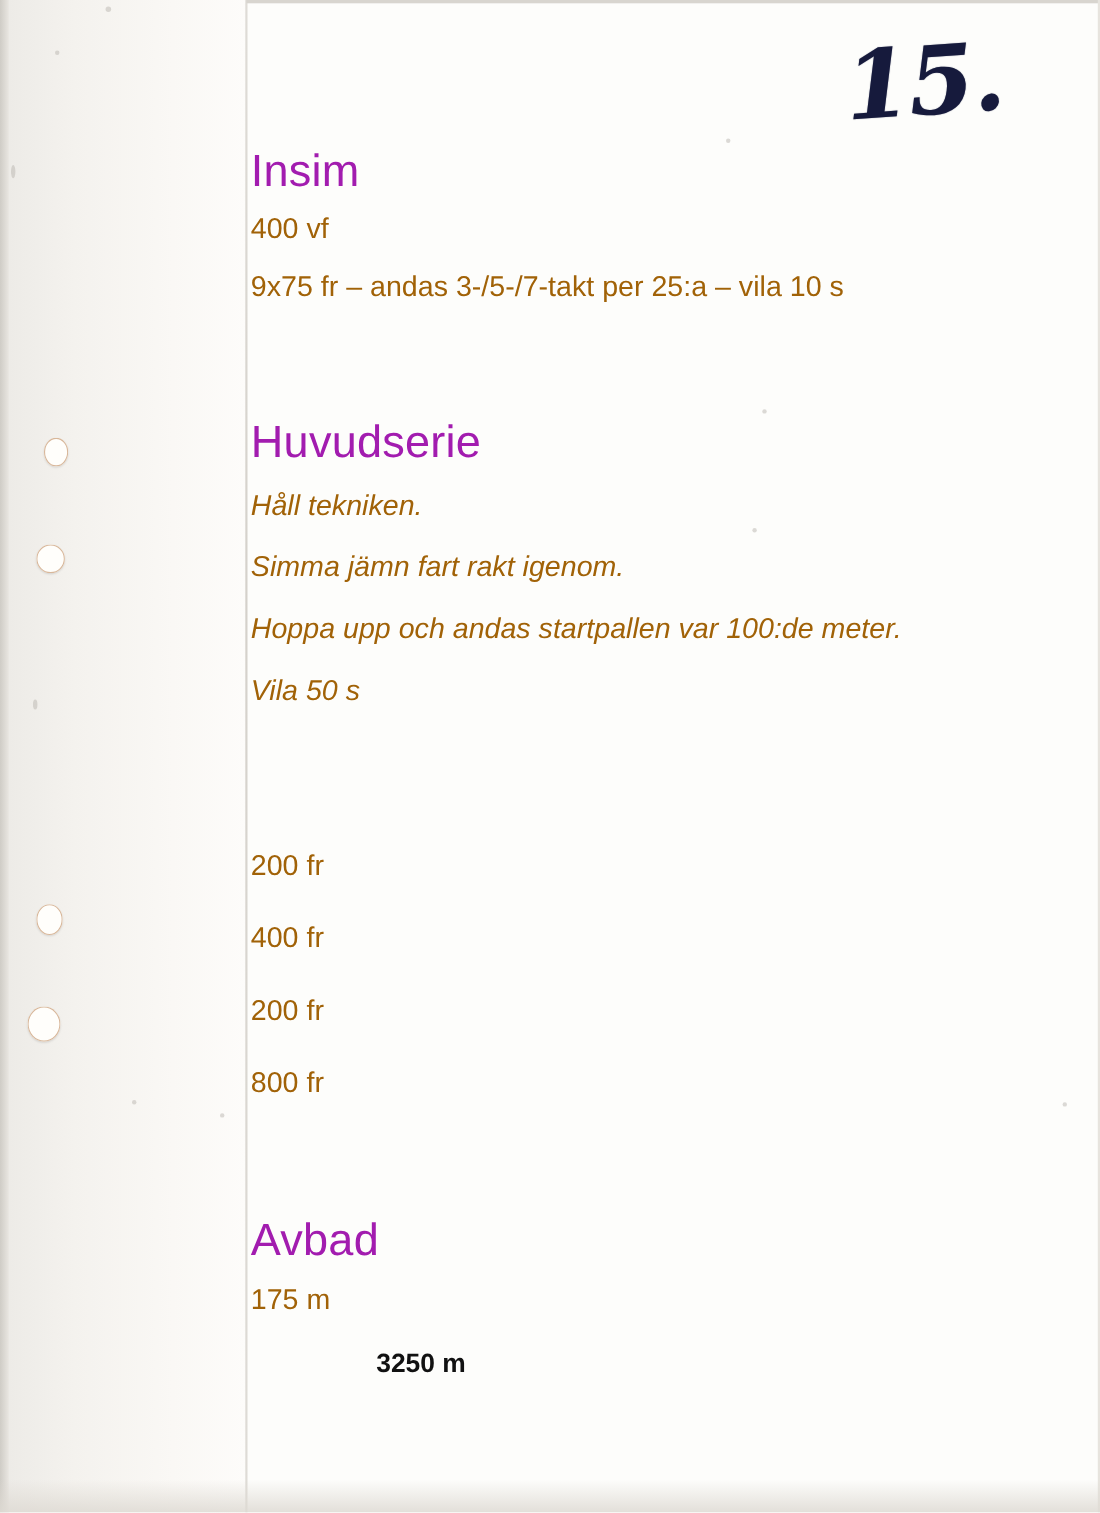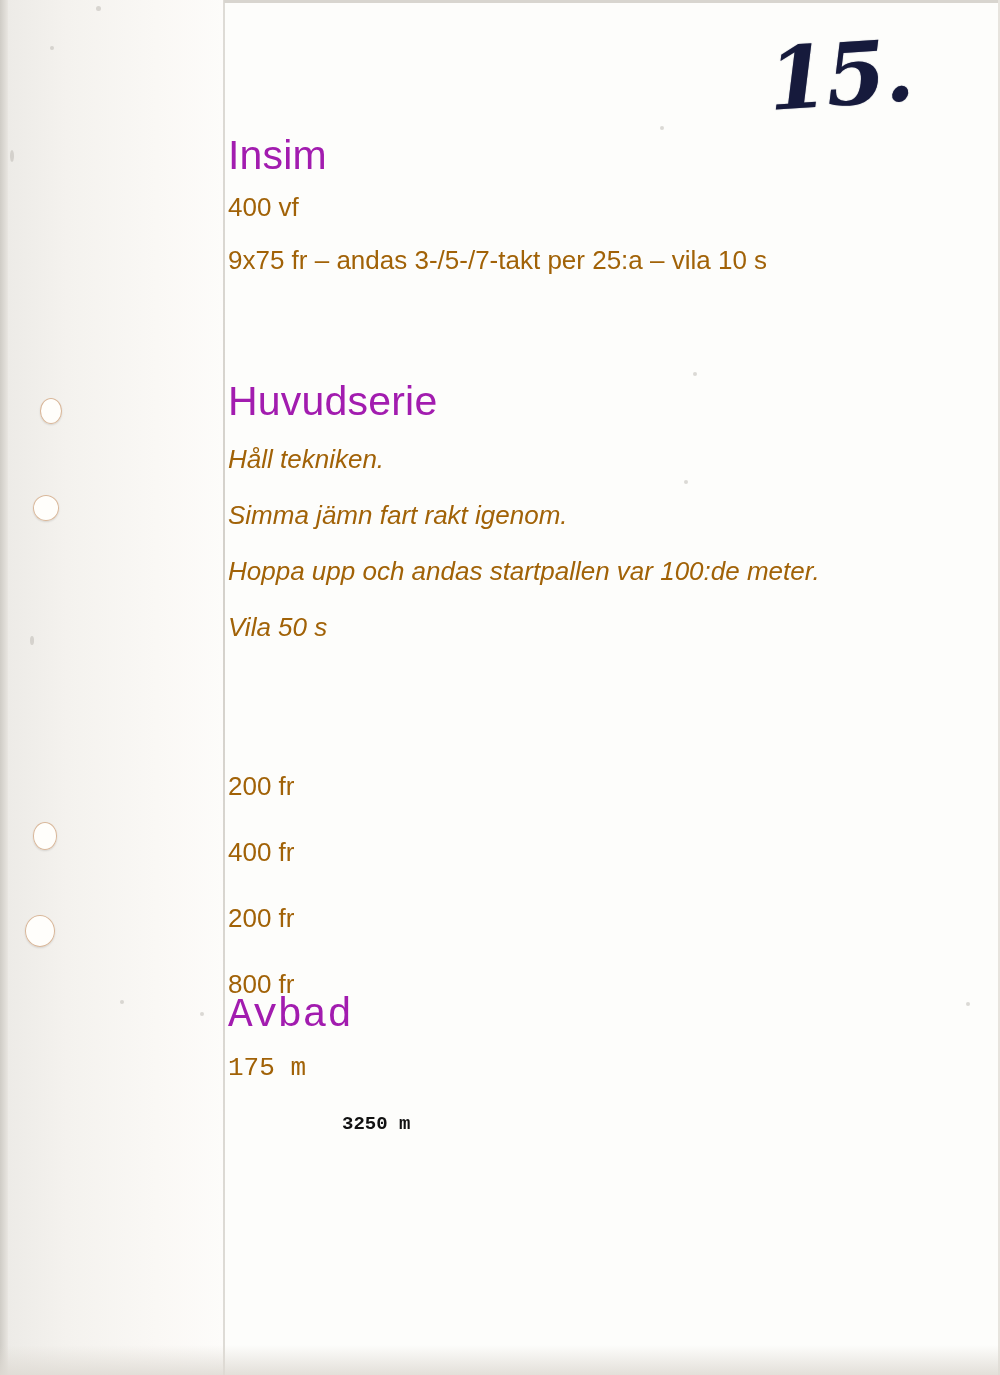--- a/index.html
+++ b/index.html
@@ -126,38 +126,38 @@
   }
   .line {
     font-size: 26px;
     line-height: 1.42;
     color: #a16207;
   }
   .line.em {
     font-style: italic;
   }
   .total {
-    font-size: 19px;
+    font-size: 24px;
     font-weight: 700;
     color: #111;
   }
 
   .block-insim { position: absolute; left: 0;   top: 132px; }
   .block-insim h1.section { margin-bottom: 10px; }
   .block-insim .line { margin-bottom: 8px; }
   .block-insim .line.long { margin-top: 16px; }
 
   .block-huvud { position: absolute; left: 0; top: 378px; }
   .block-huvud h1.section { margin-bottom: 16px; }
   .block-huvud .line.em { margin-bottom: 19px; max-width: 610px; }
 
   .block-reps { position: absolute; left: 0; top: 768px; }
   .block-reps .line { margin-bottom: 29px; }
 
-  .block-avbad { position: absolute; left: 0; top: 992px; font-family: Liberation Mono, monospace; }
+  .block-avbad { position: absolute; left: 0; top: 1104px; }
   .block-avbad h1.section { margin-bottom: 12px; }
   .block-avbad .line { margin-bottom: 26px; }
   .block-avbad .total { margin-left: 114px; }
 </style>
 </head>
 <body>
 
 <div class="scan">
 
   <div class="scan-edge-left"></div>

